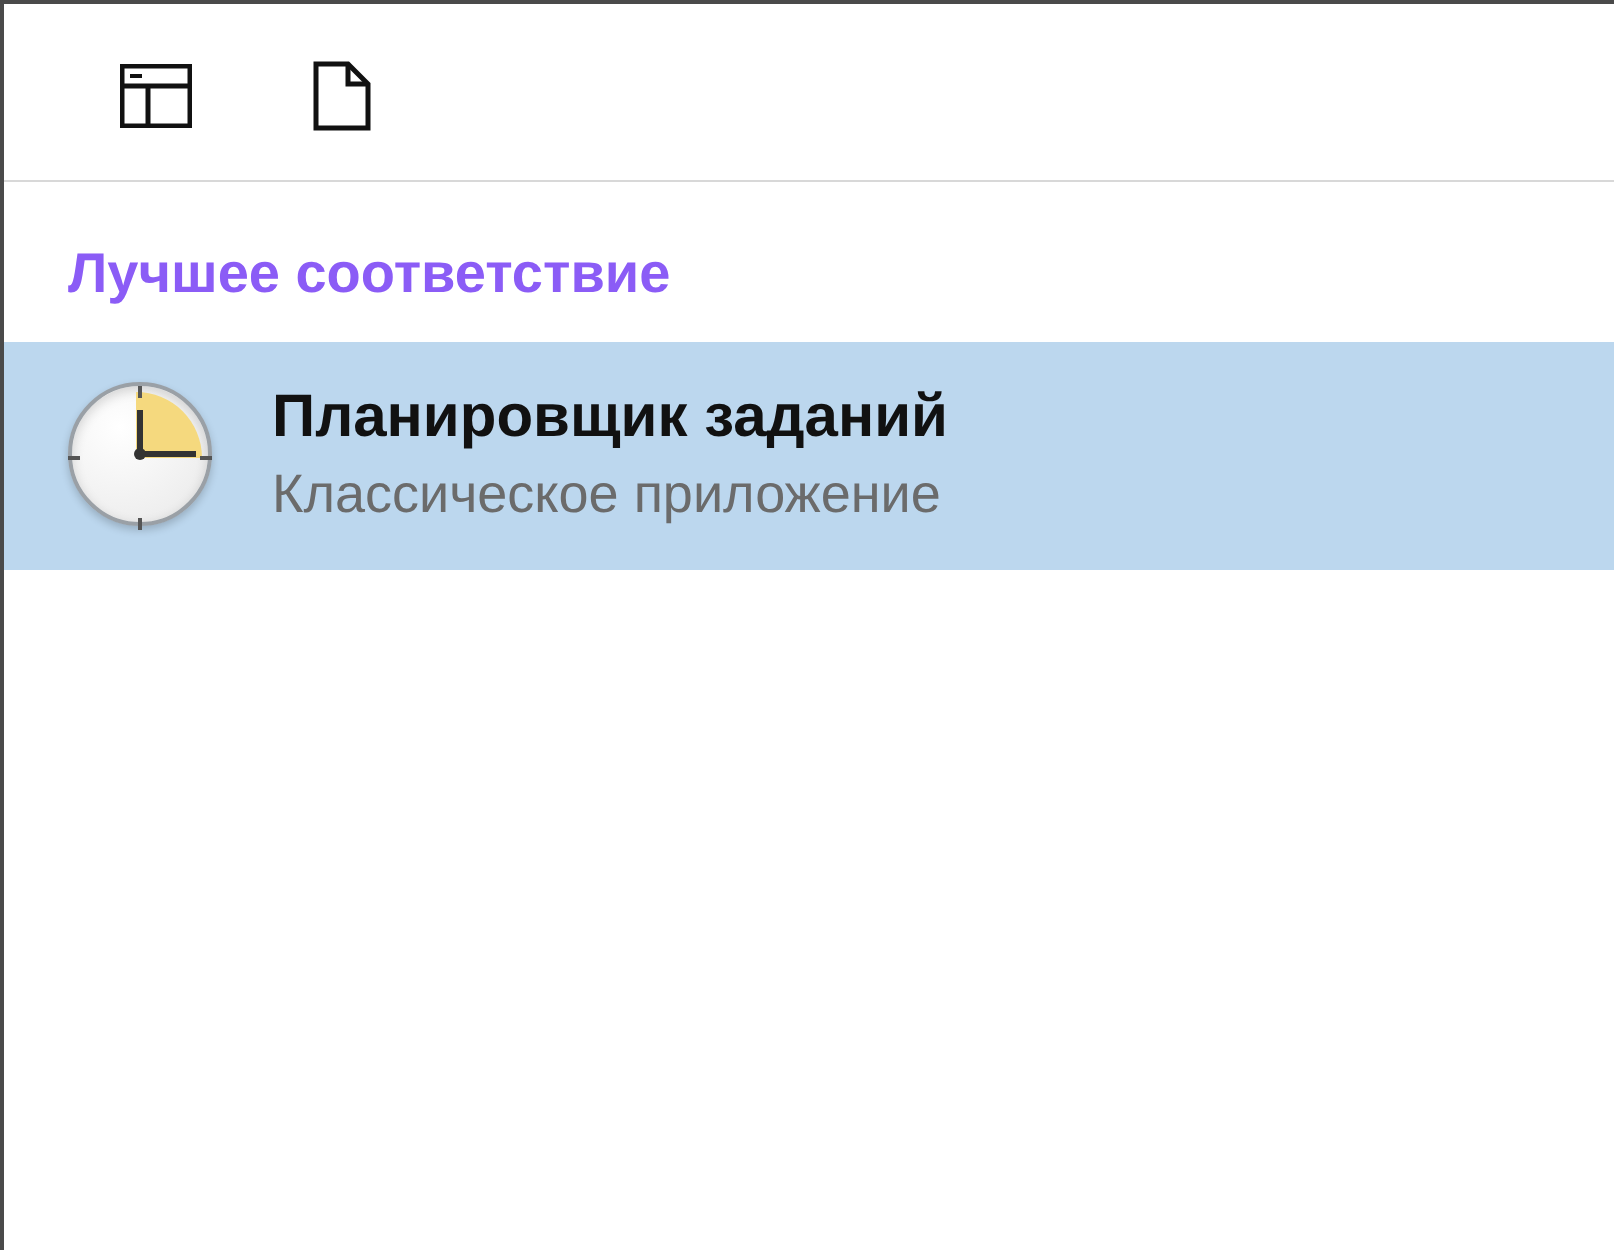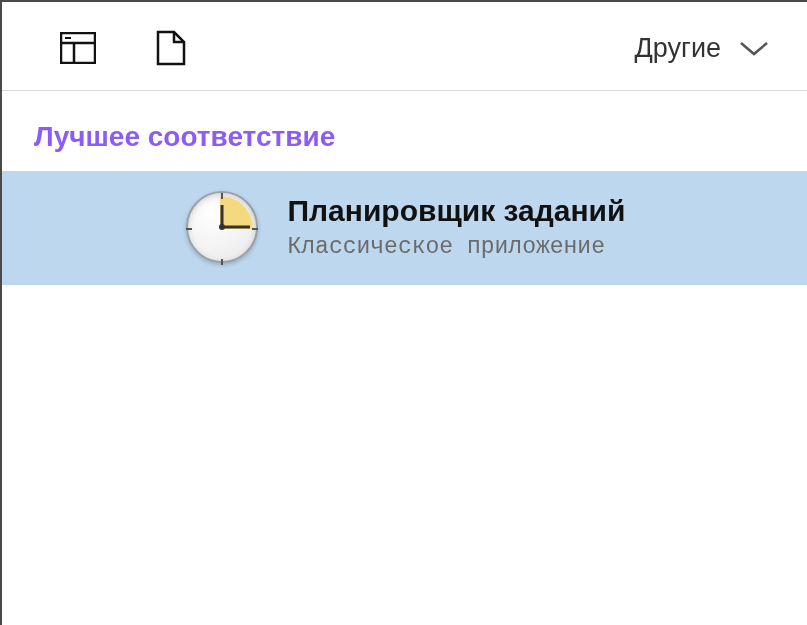--- a/index.html
+++ b/index.html
@@ -49,21 +49,20 @@
       font-weight: 600;
       color: #8b5cf6;
     }
     .result-item {
       display: flex;
       align-items: center;
       background: #bcd7ee;
       padding: 20px 30px 22px 32px;
       gap: 30px;
       cursor: pointer;
-      justify-content: center;
     }
     .result-icon {
       width: 72px;
       height: 72px;
       flex-shrink: 0;
       position: relative;
     }
     .clock-face {
       width: 72px;
       height: 72px;
@@ -125,23 +124,22 @@
       display: flex;
       flex-direction: column;
       gap: 6px;
     }
     .result-title {
       font-size: 30px;
       font-weight: 600;
       color: #111;
     }
     .result-subtitle {
-      font-size: 23px;
+      font-size: 27px;
       color: #6b6b6b;
-      font-family: Liberation Mono, monospace;
     }
     .apps-icon svg, .docs-icon svg {
       display: block;
     }
   </style>
 </head>
 <body>
 
 <div class="toolbar">
   <div class="toolbar-left">
@@ -154,28 +152,20 @@
       </svg>
     </span>
     <span class="docs-icon">
       <svg width="30" height="36" viewBox="0 0 30 36">
         <path d="M 2 2 L 18 2 L 28 12 L 28 34 L 2 34 Z" fill="none" stroke="#111" stroke-width="2.5"></path>
         <path d="M 18 2 L 18 12 L 28 12" fill="none" stroke="#111" stroke-width="2.5"></path>
       </svg>
     </span>
   </div>
   <div class="toolbar-spacer"></div>
-  <div class="dropdown">
-    <span>Другие</span>
-    <span class="chevron">
-      <svg width="30" height="16" viewBox="0 0 30 16">
-        <path d="M 2 2 L 15 13 L 28 2" fill="none" stroke="#555" stroke-width="2.5"></path>
-      </svg>
-    </span>
-  </div>
 </div>
 
 <div class="section-header">Лучшее соответствие</div>
 
 <div class="result-item">
   <div class="result-icon">
     <div class="clock-face">
       <div class="clock-slice"></div>
       <div class="clock-tick" style="transform: translateX(-50%) rotate(0deg); top:0;"></div>
       <div class="clock-tick" style="transform: translateX(-50%) rotate(90deg); top:0;"></div>

